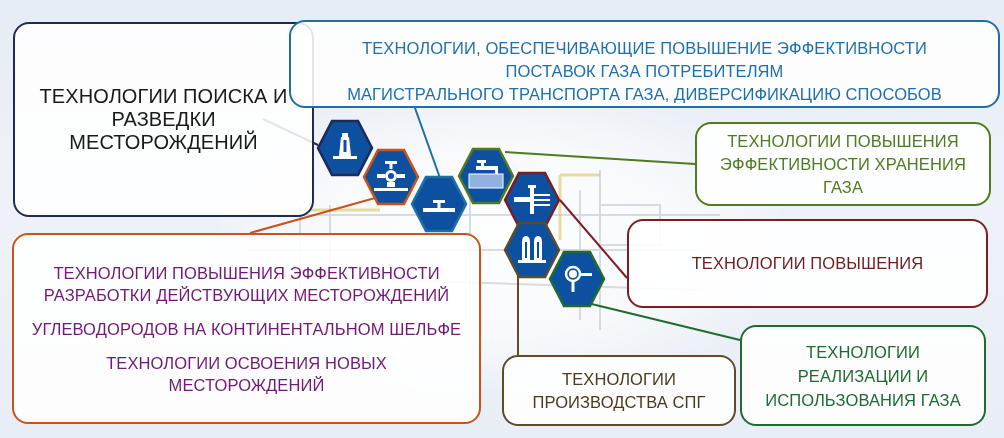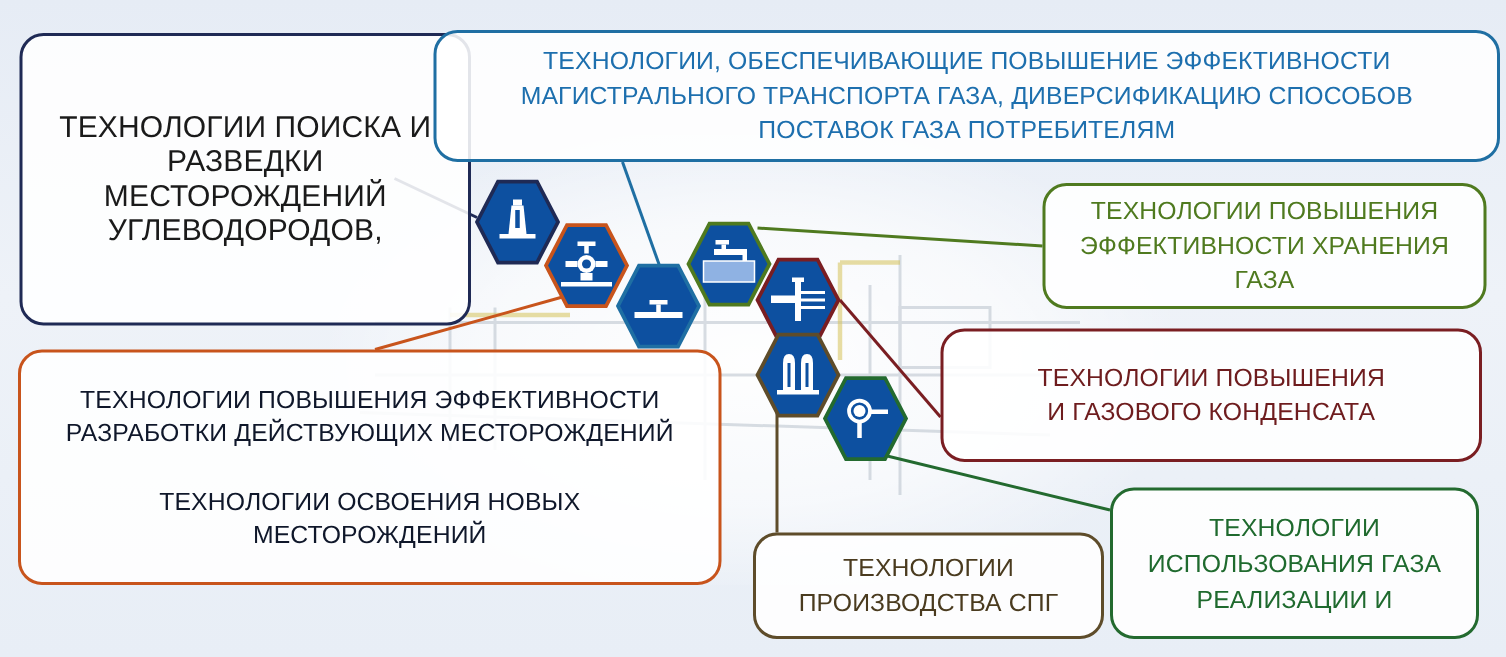--- a/index.html
+++ b/index.html
@@ -17,24 +17,24 @@
     position: absolute; box-sizing: border-box;
     border: 2px solid; border-radius: 16px;
     background: rgba(255,255,255,0.88);
     display: flex; flex-direction: column; align-items: center; justify-content: center;
     text-align: center; text-transform: uppercase;
     font-size: 16.5px; line-height: 22px; letter-spacing: 0.1px;
   }
   .box .line { display: block; white-space: nowrap; }
   .box .para { margin: 6px 0; }
   #box-search { left: 13px; top: 22px; width: 301px; height: 195px; border-color: #1f2a55; color: #1a1a1a; font-size: 20px; line-height: 23px; }
-  #box-transport { left: 289px; top: 20px; width: 711px; height: 88px; border-color: #1f6fa3; color: #1d6fae; line-height: 23px; }
+  #box-transport { left: 289px; top: 20px; width: 711px; height: 88px; border-color: #1f6fa3; color: #1d6fae; line-height: 23px; justify-content: flex-end; }
   #box-storage { left: 695px; top: 122px; width: 296px; height: 84px; border-color: #4f7a1f; color: #4f7a1f; line-height: 23px; }
   #box-processing { left: 627px; top: 219px; width: 361px; height: 89px; border-color: #7a1e22; color: #6e1c1e; line-height: 23px; }
-  #box-production { left: 12px; top: 233px; width: 469px; height: 157px; border-color: #c8541c; color: #0f172a; }
+  #box-production { left: 12px; top: 233px; width: 469px; height: 191px; border-color: #c8541c; color: #701a75; }
   #box-lng { left: 502px; top: 355px; width: 234px; height: 71px; border-color: #5e4c2a; color: #4a3b1f; line-height: 23px; }
   #box-usage { left: 740px; top: 325px; width: 246px; height: 101px; border-color: #236a2f; color: #1f6a2e; line-height: 24px; }
   svg.overlay { position: absolute; left: 0; top: 0; }
 </style>
 </head>
 <body>
 
 <div class="bg-glow"></div>
 
 <svg class="plant" width="1004" height="438" viewBox="0 0 1004 438">
@@ -142,55 +142,54 @@
       <rect x="3" y="-6" width="12" height="3"></rect>
       <rect x="-5.5" y="2" width="3" height="11"></rect>
     </g>
   </g>
 </svg>
 
 <div class="box" id="box-search">
   <span class="line">ТЕХНОЛОГИИ ПОИСКА И</span>
   <span class="line">РАЗВЕДКИ</span>
   <span class="line">МЕСТОРОЖДЕНИЙ</span>
-  <span class="line">УГЛЕВОДОРОДОВ,</span>
 </div>
 
 <div class="box" id="box-transport">
   <span class="line">ТЕХНОЛОГИИ, ОБЕСПЕЧИВАЮЩИЕ ПОВЫШЕНИЕ ЭФФЕКТИВНОСТИ</span>
+  <span class="line">ПОСТАВОК ГАЗА ПОТРЕБИТЕЛЯМ</span>
   <span class="line">МАГИСТРАЛЬНОГО ТРАНСПОРТА ГАЗА, ДИВЕРСИФИКАЦИЮ СПОСОБОВ</span>
-  <span class="line">ПОСТАВОК ГАЗА ПОТРЕБИТЕЛЯМ</span>
 </div>
 
 <div class="box" id="box-storage">
   <span class="line">ТЕХНОЛОГИИ ПОВЫШЕНИЯ</span>
   <span class="line">ЭФФЕКТИВНОСТИ ХРАНЕНИЯ</span>
   <span class="line">ГАЗА</span>
 </div>
 
 <div class="box" id="box-processing">
   <span class="line">ТЕХНОЛОГИИ ПОВЫШЕНИЯ</span>
-  <span class="line">И ГАЗОВОГО КОНДЕНСАТА</span>
 </div>
 
 <div class="box" id="box-production">
   <div class="para">
     <span class="line">ТЕХНОЛОГИИ ПОВЫШЕНИЯ ЭФФЕКТИВНОСТИ</span>
     <span class="line">РАЗРАБОТКИ ДЕЙСТВУЮЩИХ МЕСТОРОЖДЕНИЙ</span>
   </div>
   <div class="para">
+    <span class="line">УГЛЕВОДОРОДОВ НА КОНТИНЕНТАЛЬНОМ ШЕЛЬФЕ</span>
   </div>
   <div class="para">
     <span class="line">ТЕХНОЛОГИИ ОСВОЕНИЯ НОВЫХ</span>
     <span class="line">МЕСТОРОЖДЕНИЙ</span>
   </div>
 </div>
 
 <div class="box" id="box-lng">
   <span class="line">ТЕХНОЛОГИИ</span>
   <span class="line">ПРОИЗВОДСТВА СПГ</span>
 </div>
 
 <div class="box" id="box-usage">
   <span class="line">ТЕХНОЛОГИИ</span>
+  <span class="line">РЕАЛИЗАЦИИ И</span>
   <span class="line">ИСПОЛЬЗОВАНИЯ ГАЗА</span>
-  <span class="line">РЕАЛИЗАЦИИ И</span>
 </div>
 
 </body></html>

